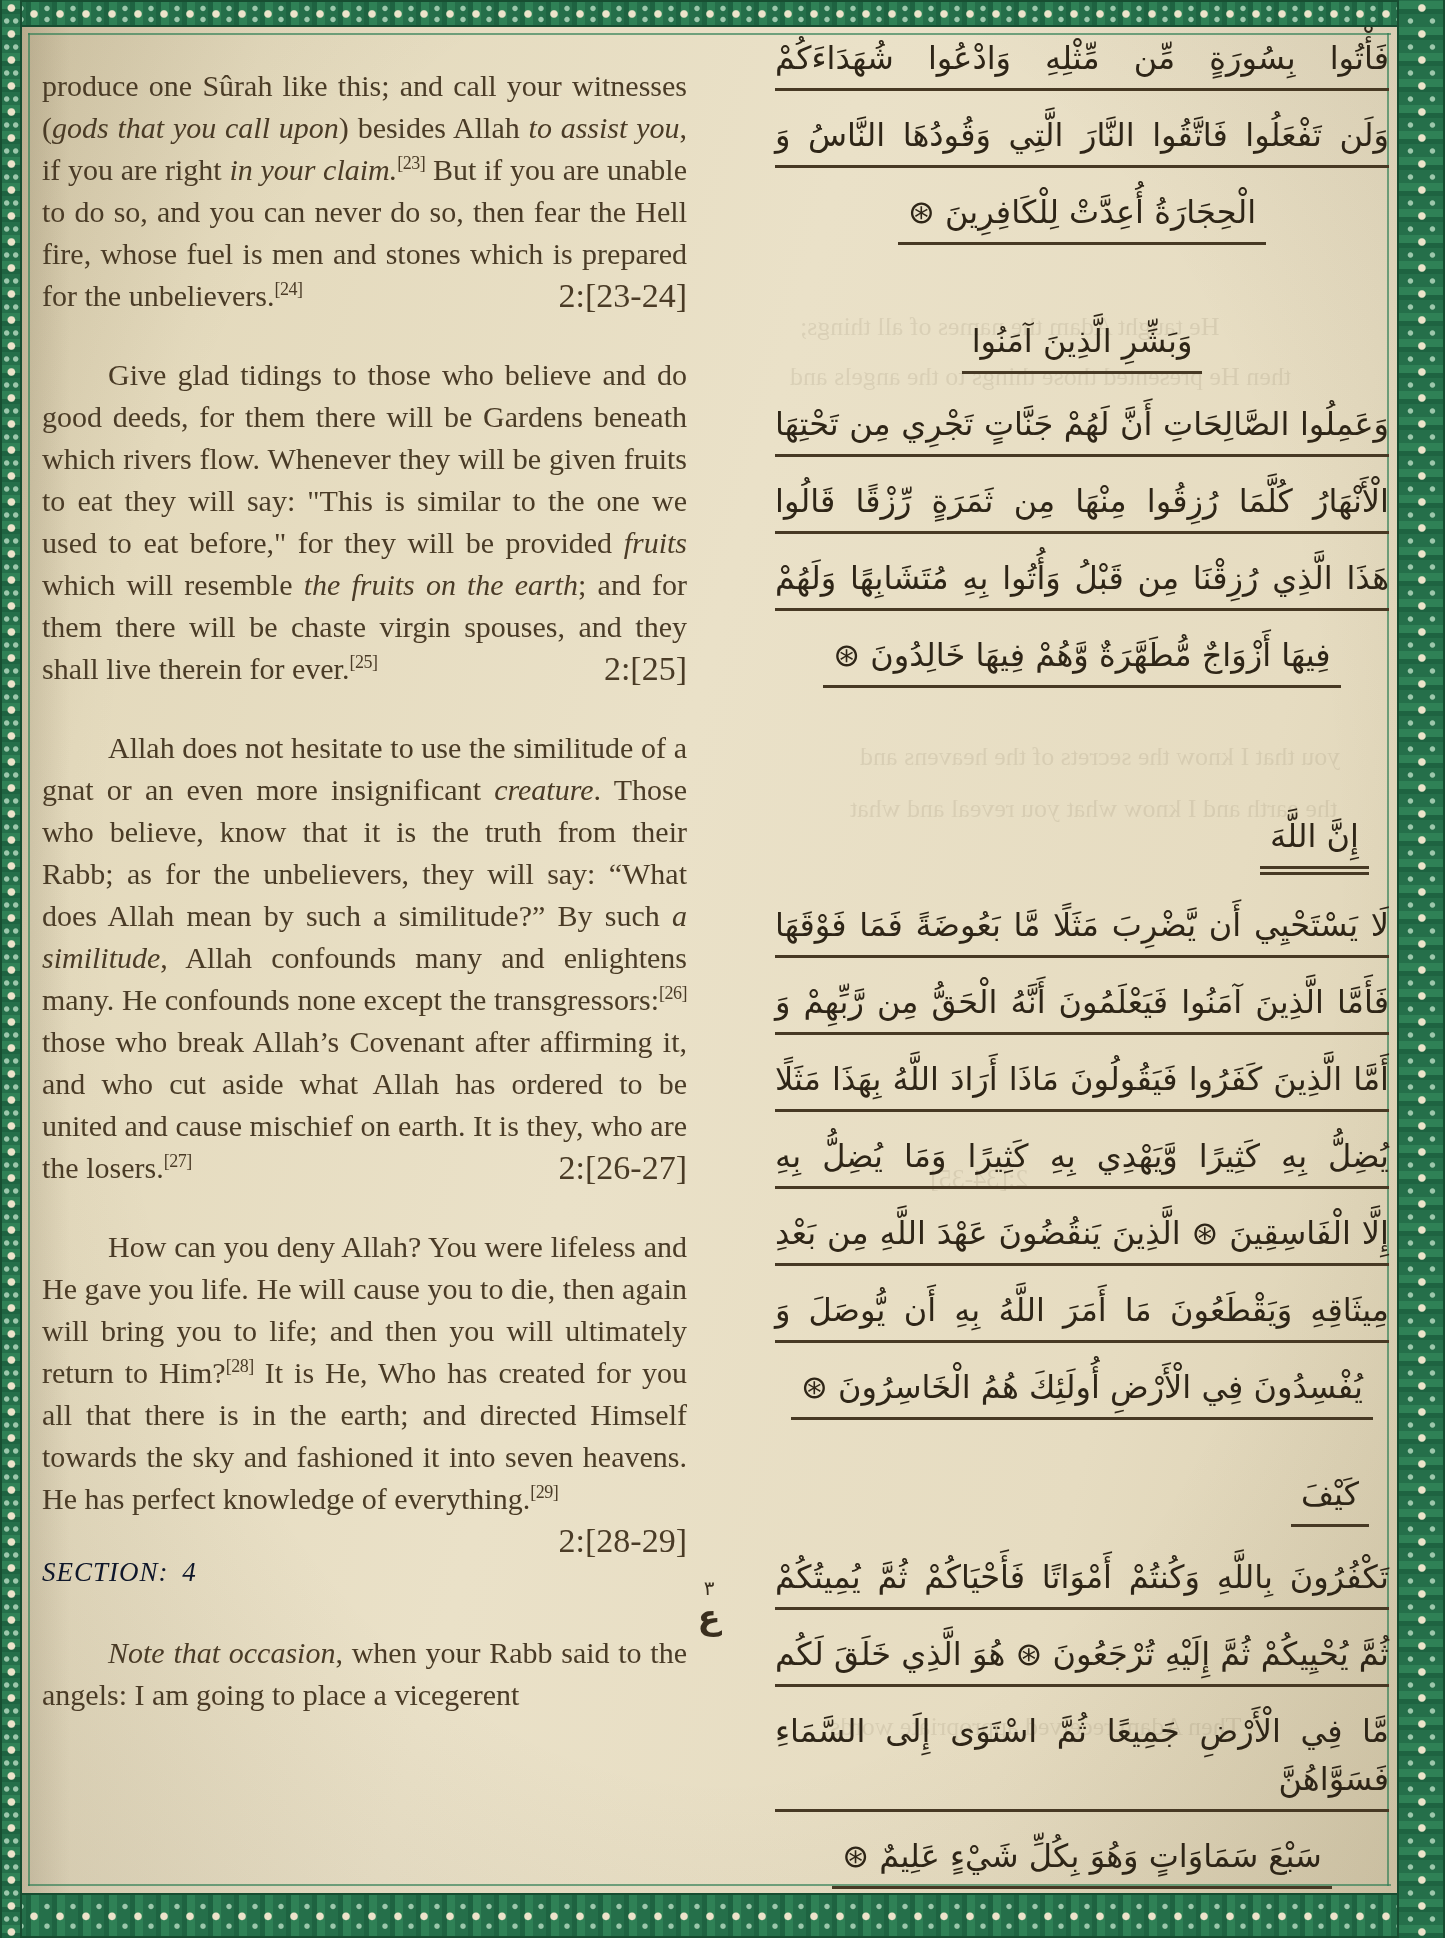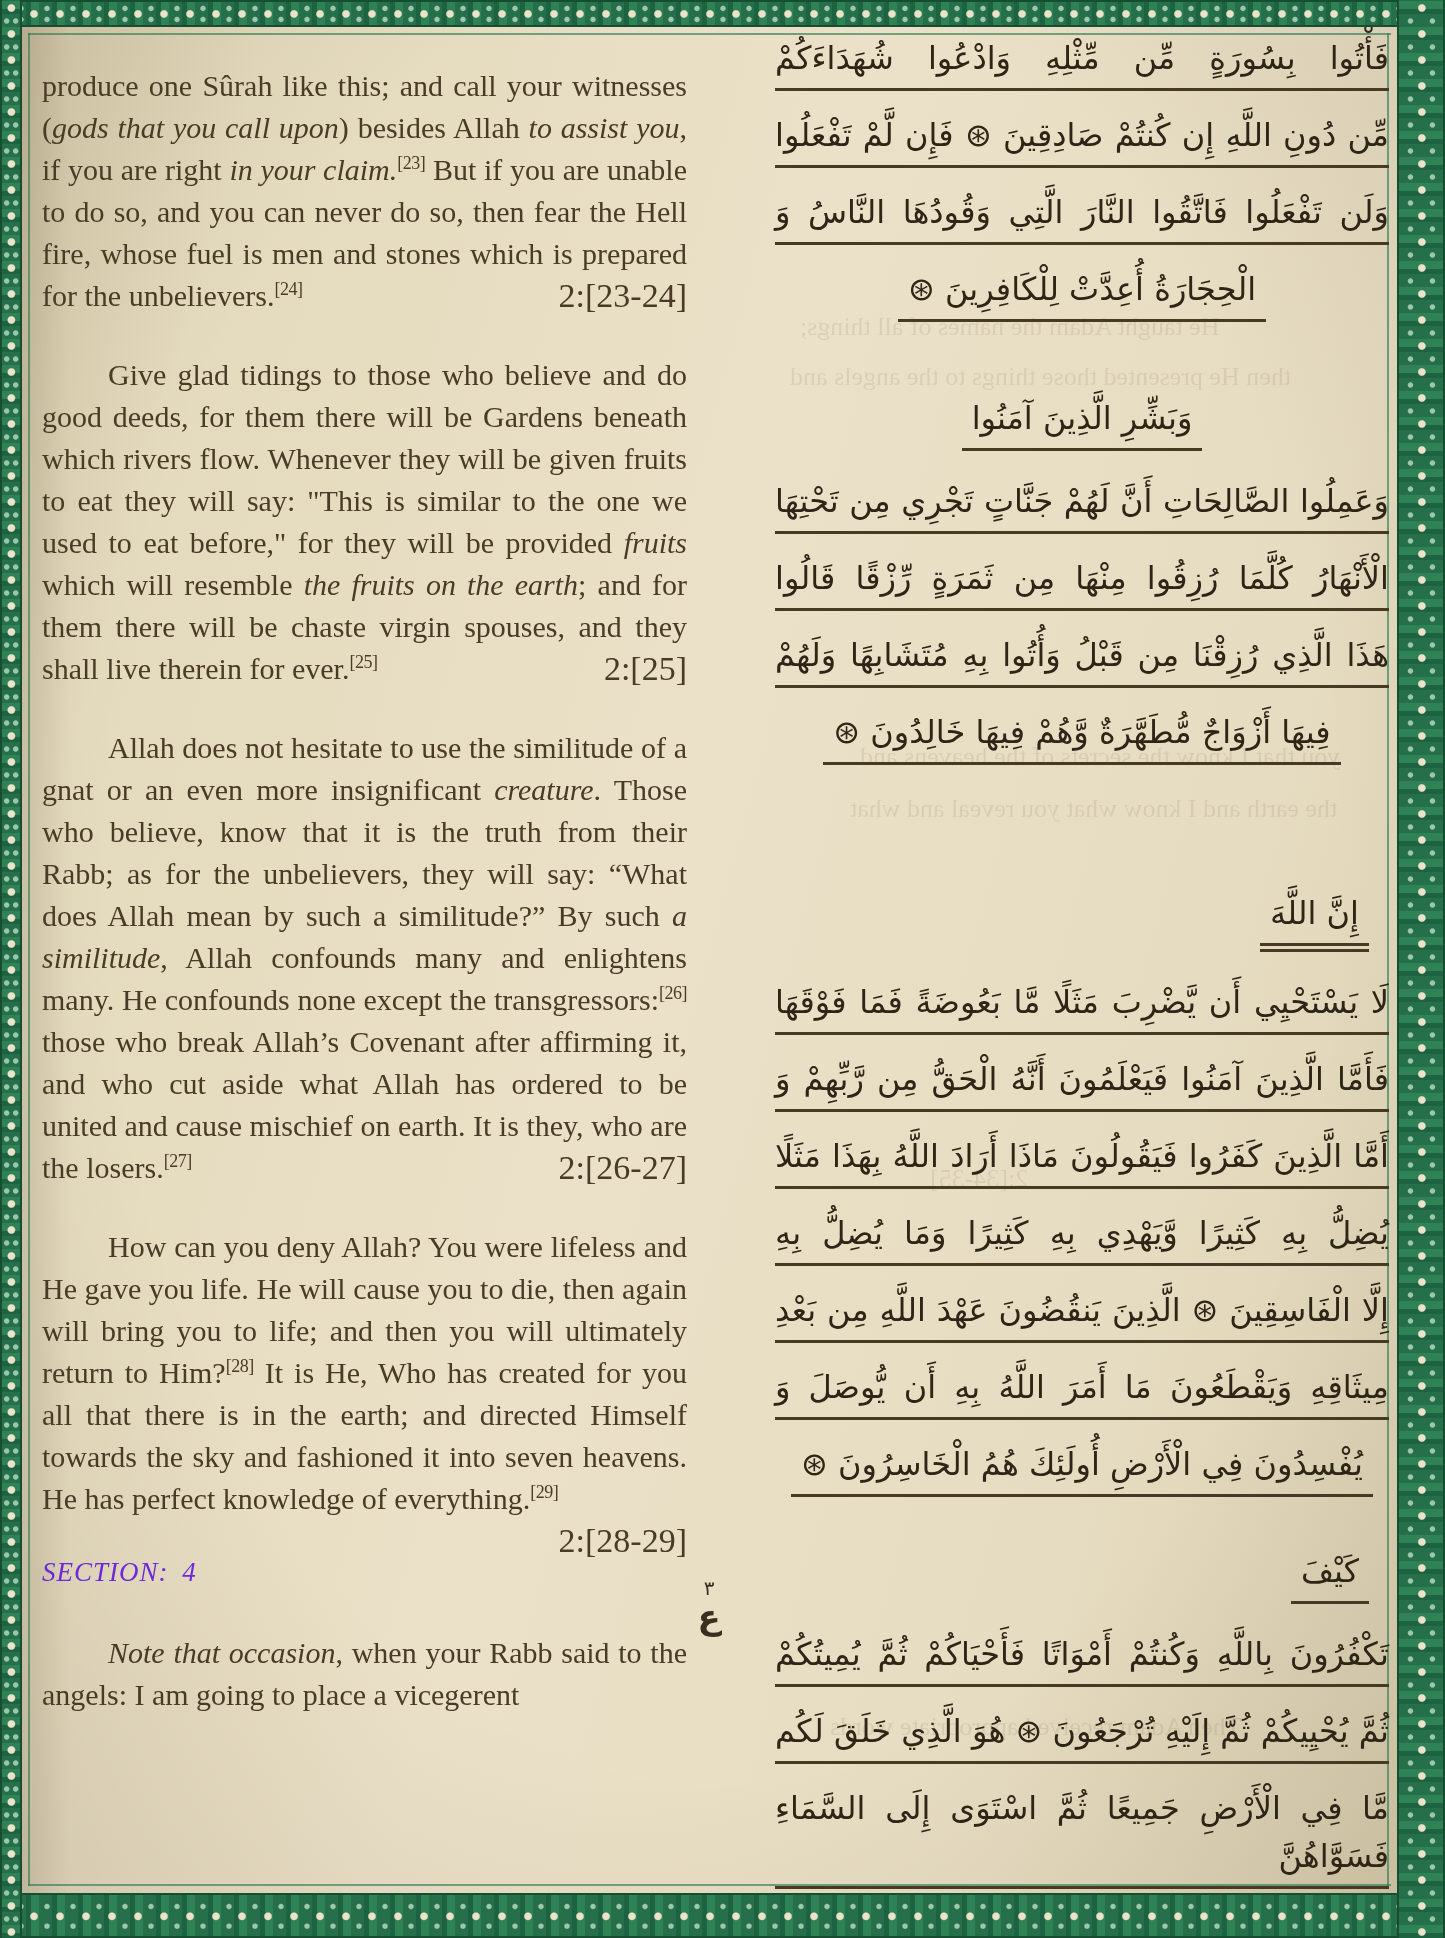--- a/index.html
+++ b/index.html
@@ -43,21 +43,21 @@
   #english-col{position:absolute;left:42px;top:65px;width:645px;z-index:2;}
   #english-col p.para{
     margin:0 0 37px;font-size:30px;line-height:42px;text-align:justify;
     color:#4a3b26;}
   #english-col p.ind{text-indent:66px;}
   #english-col i{font-style:italic;}
   sup{font-size:18px;line-height:0;vertical-align:super;letter-spacing:-.5px;}
   .vref{float:right;font-size:34px;white-space:nowrap;padding-left:14px;}
   .section-heading{
     font-style:italic;font-size:27px;letter-spacing:1px;word-spacing:6px;
-    margin:12px 0 44px;color:#6d28d9;}
+    margin:12px 0 44px;color:#0f172a;}
 
   
   #arabic-col{position:absolute;left:775px;top:34px;width:614px;z-index:2;
     direction:rtl;font-family:"DejaVu Sans",sans-serif;color:#2e2517;}
   .aline{font-size:32px;line-height:48px;padding-bottom:6px;margin-bottom:20px;}
   .aline.full{text-align:justify;text-align-last:justify;border-bottom:3px solid #473924;}
   .aline.center{text-align:center;}
   .aline.right{text-align:right;padding-left:0;padding-right:20px;}
   .aline .atext{display:inline-block;border-bottom:3px solid #473924;padding:0 10px 6px;}
   .aline .atext.dbl{border-bottom:9px double #473924;}
@@ -93,21 +93,20 @@
     <p class="para ind">Give glad tidings to those who believe and do good deeds, for them there will be Gardens beneath which rivers flow.  Whenever they will be given fruits to eat they will say: "This is similar to the one we used to eat before," for they will be provided <i>fruits</i> which will resemble <i>the fruits on the earth</i>; and for them there will be chaste virgin spouses, and they shall live therein for ever.<sup>[25]</sup><span class="vref">2:[25]</span></p>
     <p class="para ind">Allah does not hesitate to use the similitude of a gnat or an even more insignificant <i>creature</i>. Those who believe, know that it is the truth from their Rabb; as for the unbelievers, they will say: “What does Allah mean  by such a similitude?” By such <i>a similitude</i>, Allah confounds many and enlightens many. He confounds none except the transgressors:<sup>[26]</sup> those who break Allah’s Covenant after affirming it, and who cut aside what Allah has ordered to be united and cause mischief on earth. It is they, who are the losers.<sup>[27]</sup><span class="vref">2:[26-27]</span></p>
     <p class="para ind">How can you deny Allah?  You were lifeless and He gave you life. He will cause you to die, then again will bring you to life; and then you will ultimately return to Him?<sup>[28]</sup>  It is He, Who has created for you all that there is in the earth; and directed Himself towards the sky and fashioned it into seven heavens. He has perfect knowledge of everything.<sup>[29]</sup><span class="vref">2:[28-29]</span></p>
     <div class="section-heading">SECTION: 4</div>
     <p class="para ind"><i>Note that occasion</i>, when your Rabb said to the angels: I am going to place a vicegerent</p>
   </div>
 
 <div id="arabic-col">
     <div class="agroup g1">
       <div class="aline full">فَأْتُوا بِسُورَةٍ مِّن مِّثْلِهِ وَادْعُوا شُهَدَاءَكُمْ</div>
-      <div class="aline full">مِّن دُونِ اللَّهِ إِن كُنتُمْ صَادِقِينَ ⊛ فَإِن لَّمْ تَفْعَلُوا</div>
       <div class="aline full">وَلَن تَفْعَلُوا فَاتَّقُوا النَّارَ الَّتِي وَقُودُهَا النَّاسُ وَ</div>
       <div class="aline center"><span class="atext">الْحِجَارَةُ أُعِدَّتْ لِلْكَافِرِينَ ⊛</span></div>
     </div>
     <div class="agroup g2">
       <div class="aline center"><span class="atext">وَبَشِّرِ الَّذِينَ آمَنُوا</span></div>
       <div class="aline full">وَعَمِلُوا الصَّالِحَاتِ أَنَّ لَهُمْ جَنَّاتٍ تَجْرِي مِن تَحْتِهَا</div>
       <div class="aline full">الْأَنْهَارُ كُلَّمَا رُزِقُوا مِنْهَا مِن ثَمَرَةٍ رِّزْقًا قَالُوا</div>
       <div class="aline full">هَذَا الَّذِي رُزِقْنَا مِن قَبْلُ وَأُتُوا بِهِ مُتَشَابِهًا وَلَهُمْ</div>
       <div class="aline center"><span class="atext">فِيهَا أَزْوَاجٌ مُّطَهَّرَةٌ وَّهُمْ فِيهَا خَالِدُونَ ⊛</span></div>
     </div>

